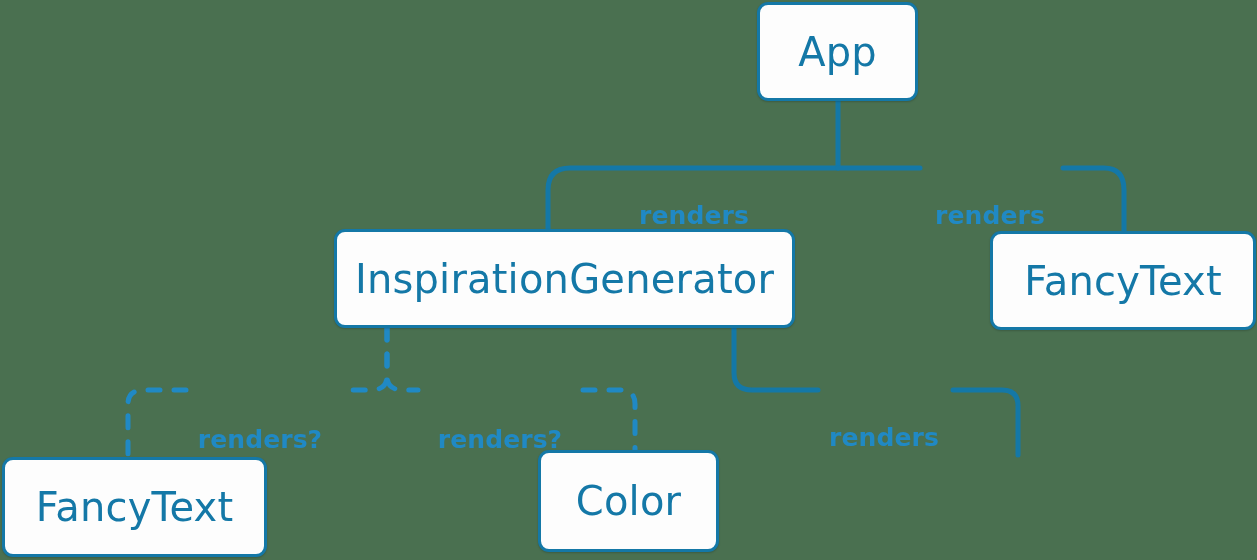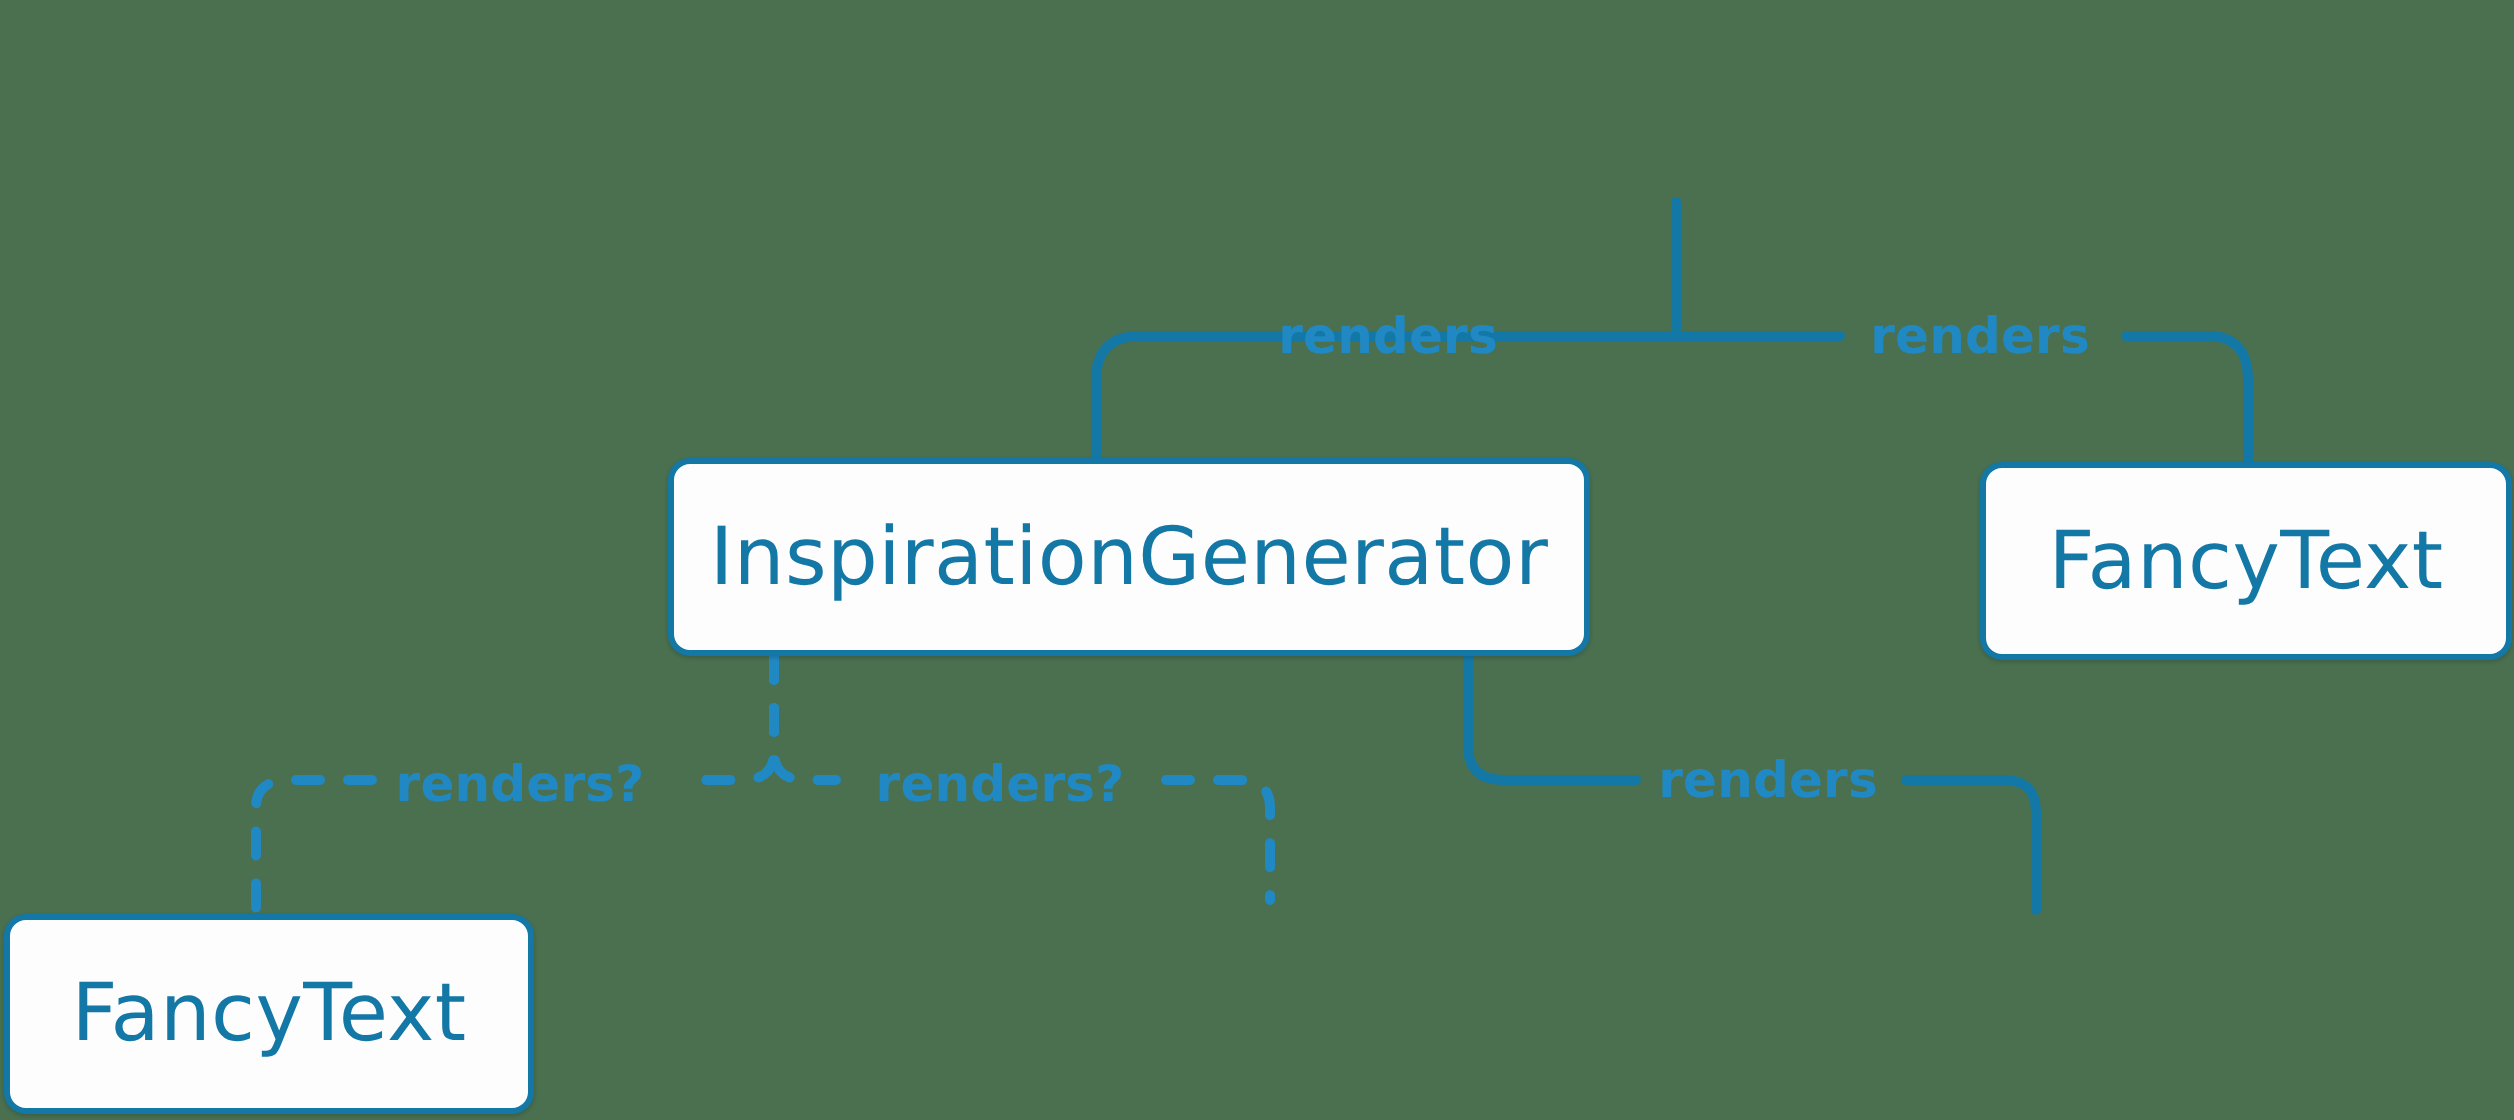--- a/index.html
+++ b/index.html
@@ -46,20 +46,21 @@
   }
   .edge-label {
     position: absolute;
     color: #2089c4;
     font-size: 25px;
     font-weight: 600;
     letter-spacing: 0.1px;
     white-space: nowrap;
     line-height: 1;
     transform: translate(-50%, -50%);
+    margin-top: 47px;
   }
 </style>
 </head>
 <body>
 
 <div id="stage">
 
   <div id="bg"></div>
 
   <svg id="edges" viewBox="0 0 1257 560" width="1257" height="560" xmlns="http://www.w3.org/2000/svg">
@@ -70,33 +71,39 @@
 
     <path d="M 838 168 L 920 168 M 1063 168 L 1104 168 Q 1124 168 1124 190 L 1124 231" fill="none" stroke="#1478a7" stroke-width="5" stroke-linecap="round"></path>
 
     <path d="M 387 328 L 387 376 Q 387 390 371 390 L 340 390 M 186 390 L 144 390 Q 128 390 128 404 L 128 457" fill="none" stroke="#2089c4" stroke-width="5" stroke-linecap="round" stroke-dasharray="12 14"></path>
 
     <path d="M 387 328 L 387 376 Q 387 390 403 390 L 418 390 M 583 390 L 620 390 Q 635 390 635 404 L 635 450" fill="none" stroke="#2089c4" stroke-width="5" stroke-linecap="round" stroke-dasharray="12 14"></path>
 
     <path d="M 734 328 L 734 373 Q 734 390 752 390 L 818 390 M 953 390 L 1002 390 Q 1018 390 1018 406 L 1018 455" fill="none" stroke="#1478a7" stroke-width="5" stroke-linecap="round"></path>
   </svg>
 
+  <div class="node" style="left:757px; top:2px; width:161px; height:99px; font-size:40px;">
+    <span class="node-label">App</span>
+  </div>
 
   <div class="node" style="left:334px; top:229px; width:461px; height:99px; font-size:40px;">
     <span class="node-label">InspirationGenerator</span>
   </div>
 
   <div class="node" style="left:990px; top:231px; width:266px; height:99px; font-size:40px;">
     <span class="node-label">FancyText</span>
   </div>
 
   <div class="node" style="left:2px; top:457px; width:265px; height:100px; font-size:40px;">
     <span class="node-label">FancyText</span>
   </div>
 
+  <div class="node" style="left:538px; top:450px; width:181px; height:102px; font-size:40px;">
+    <span class="node-label">Color</span>
+  </div>
 
 
   <span class="edge-label" style="left:694px; top:168px;">renders</span>
 
   <span class="edge-label" style="left:990px; top:168px;">renders</span>
 
   <span class="edge-label" style="left:260px; top:392px;">renders?</span>
 
   <span class="edge-label" style="left:500px; top:392px;">renders?</span>
 

